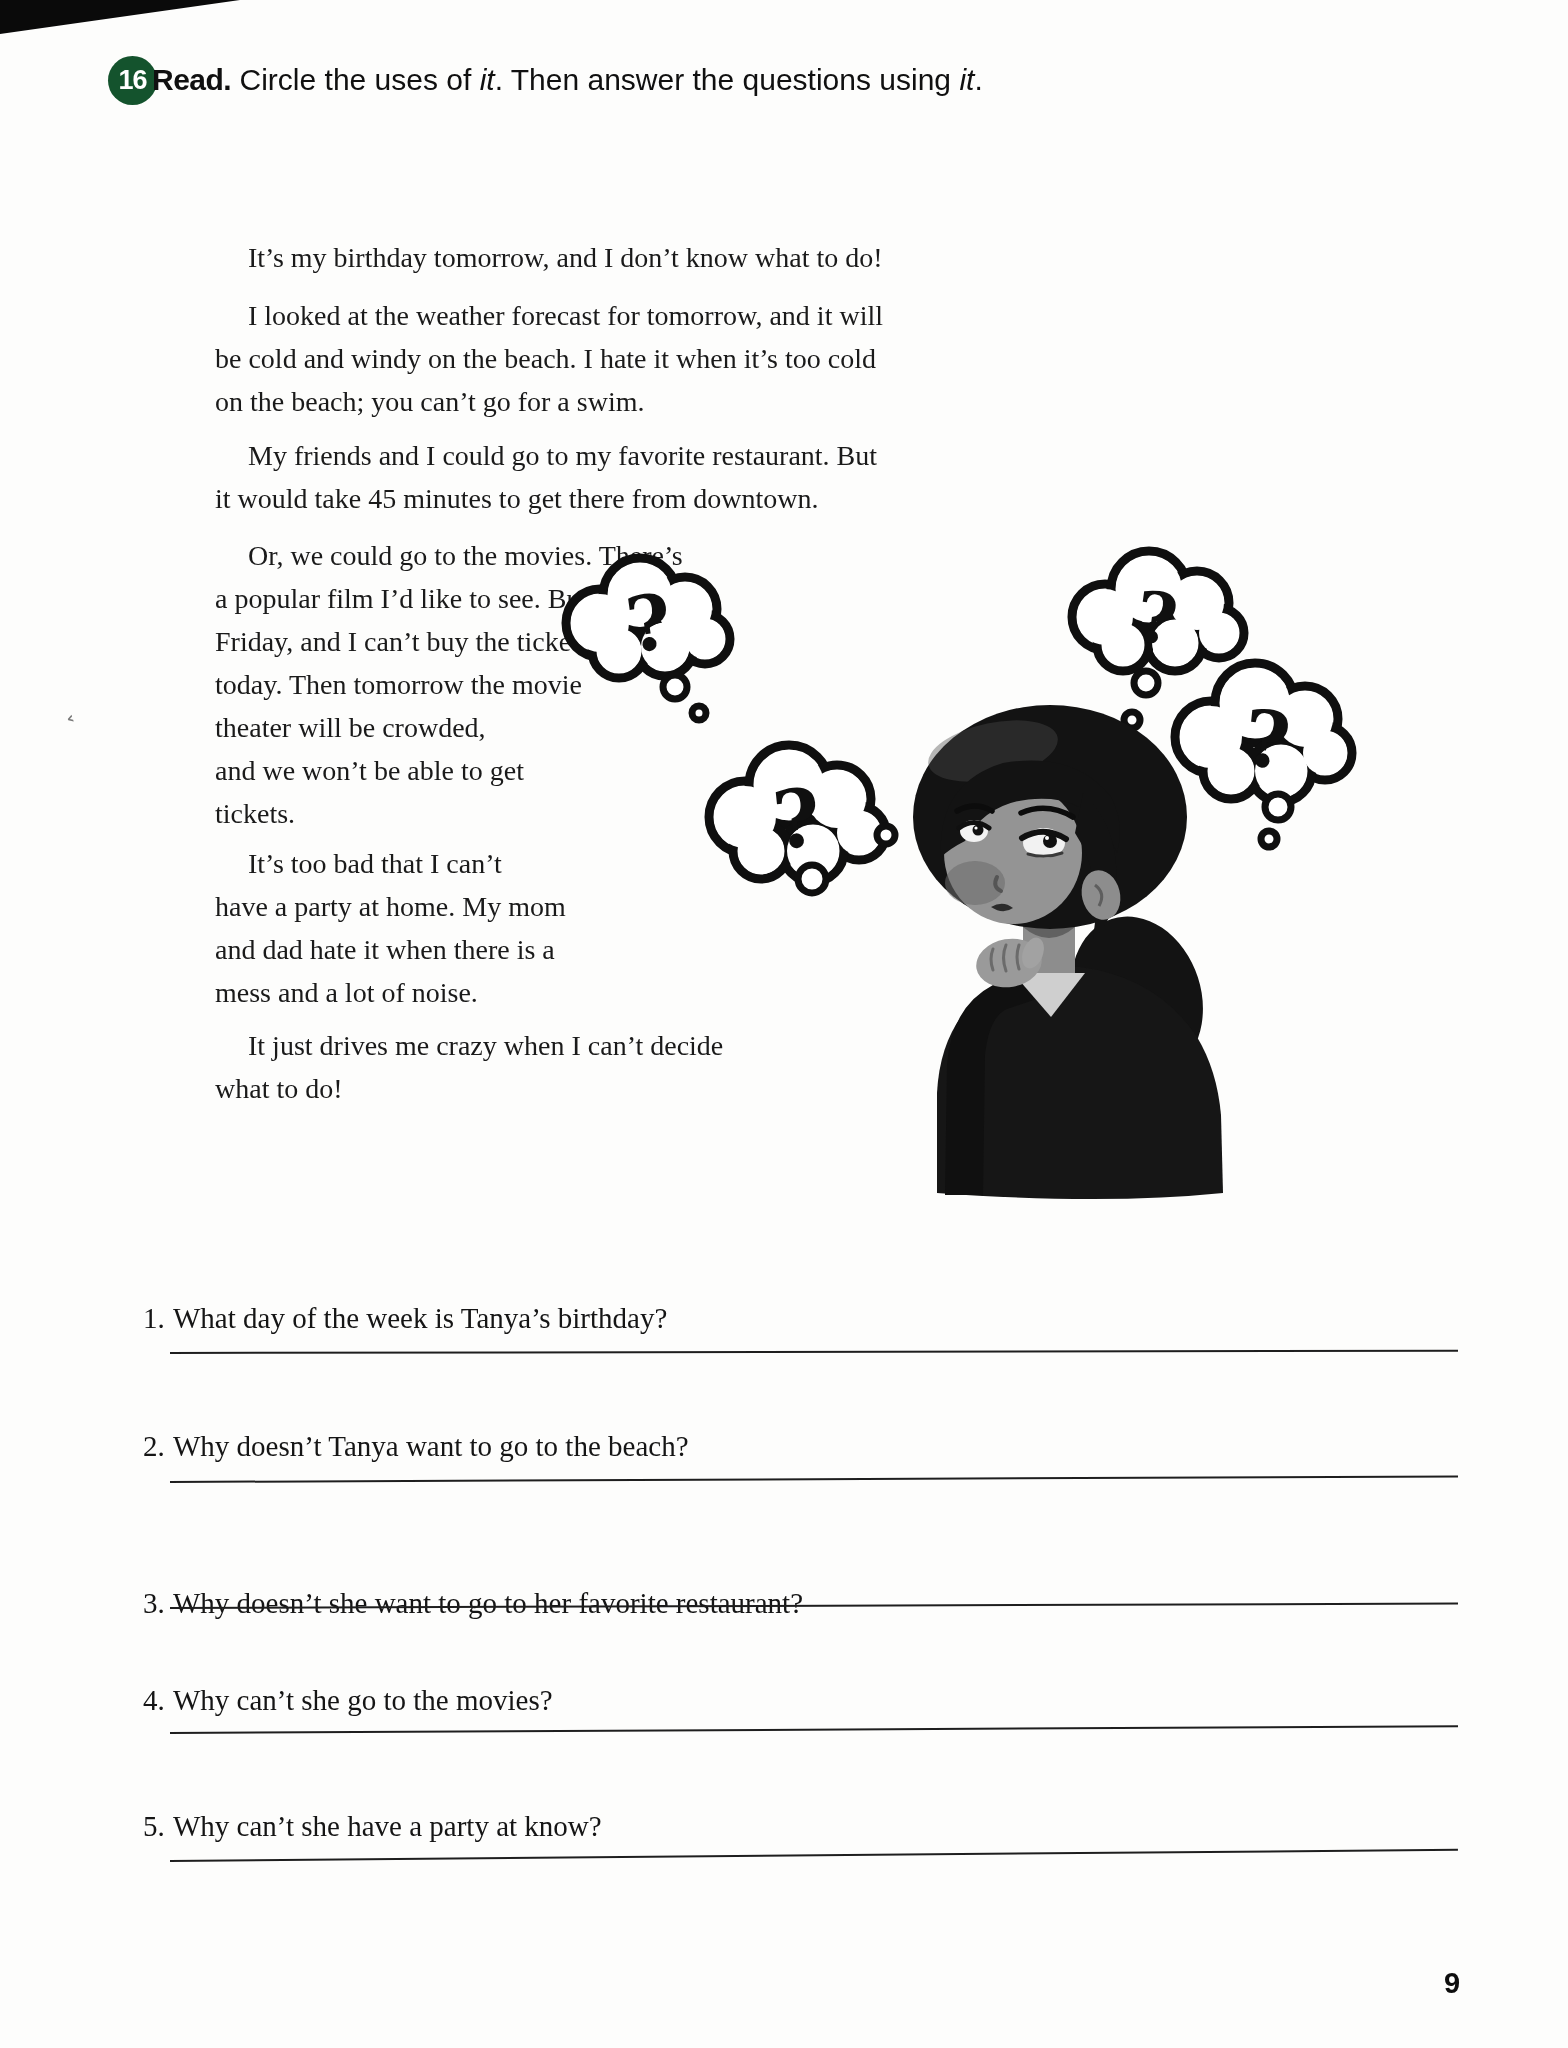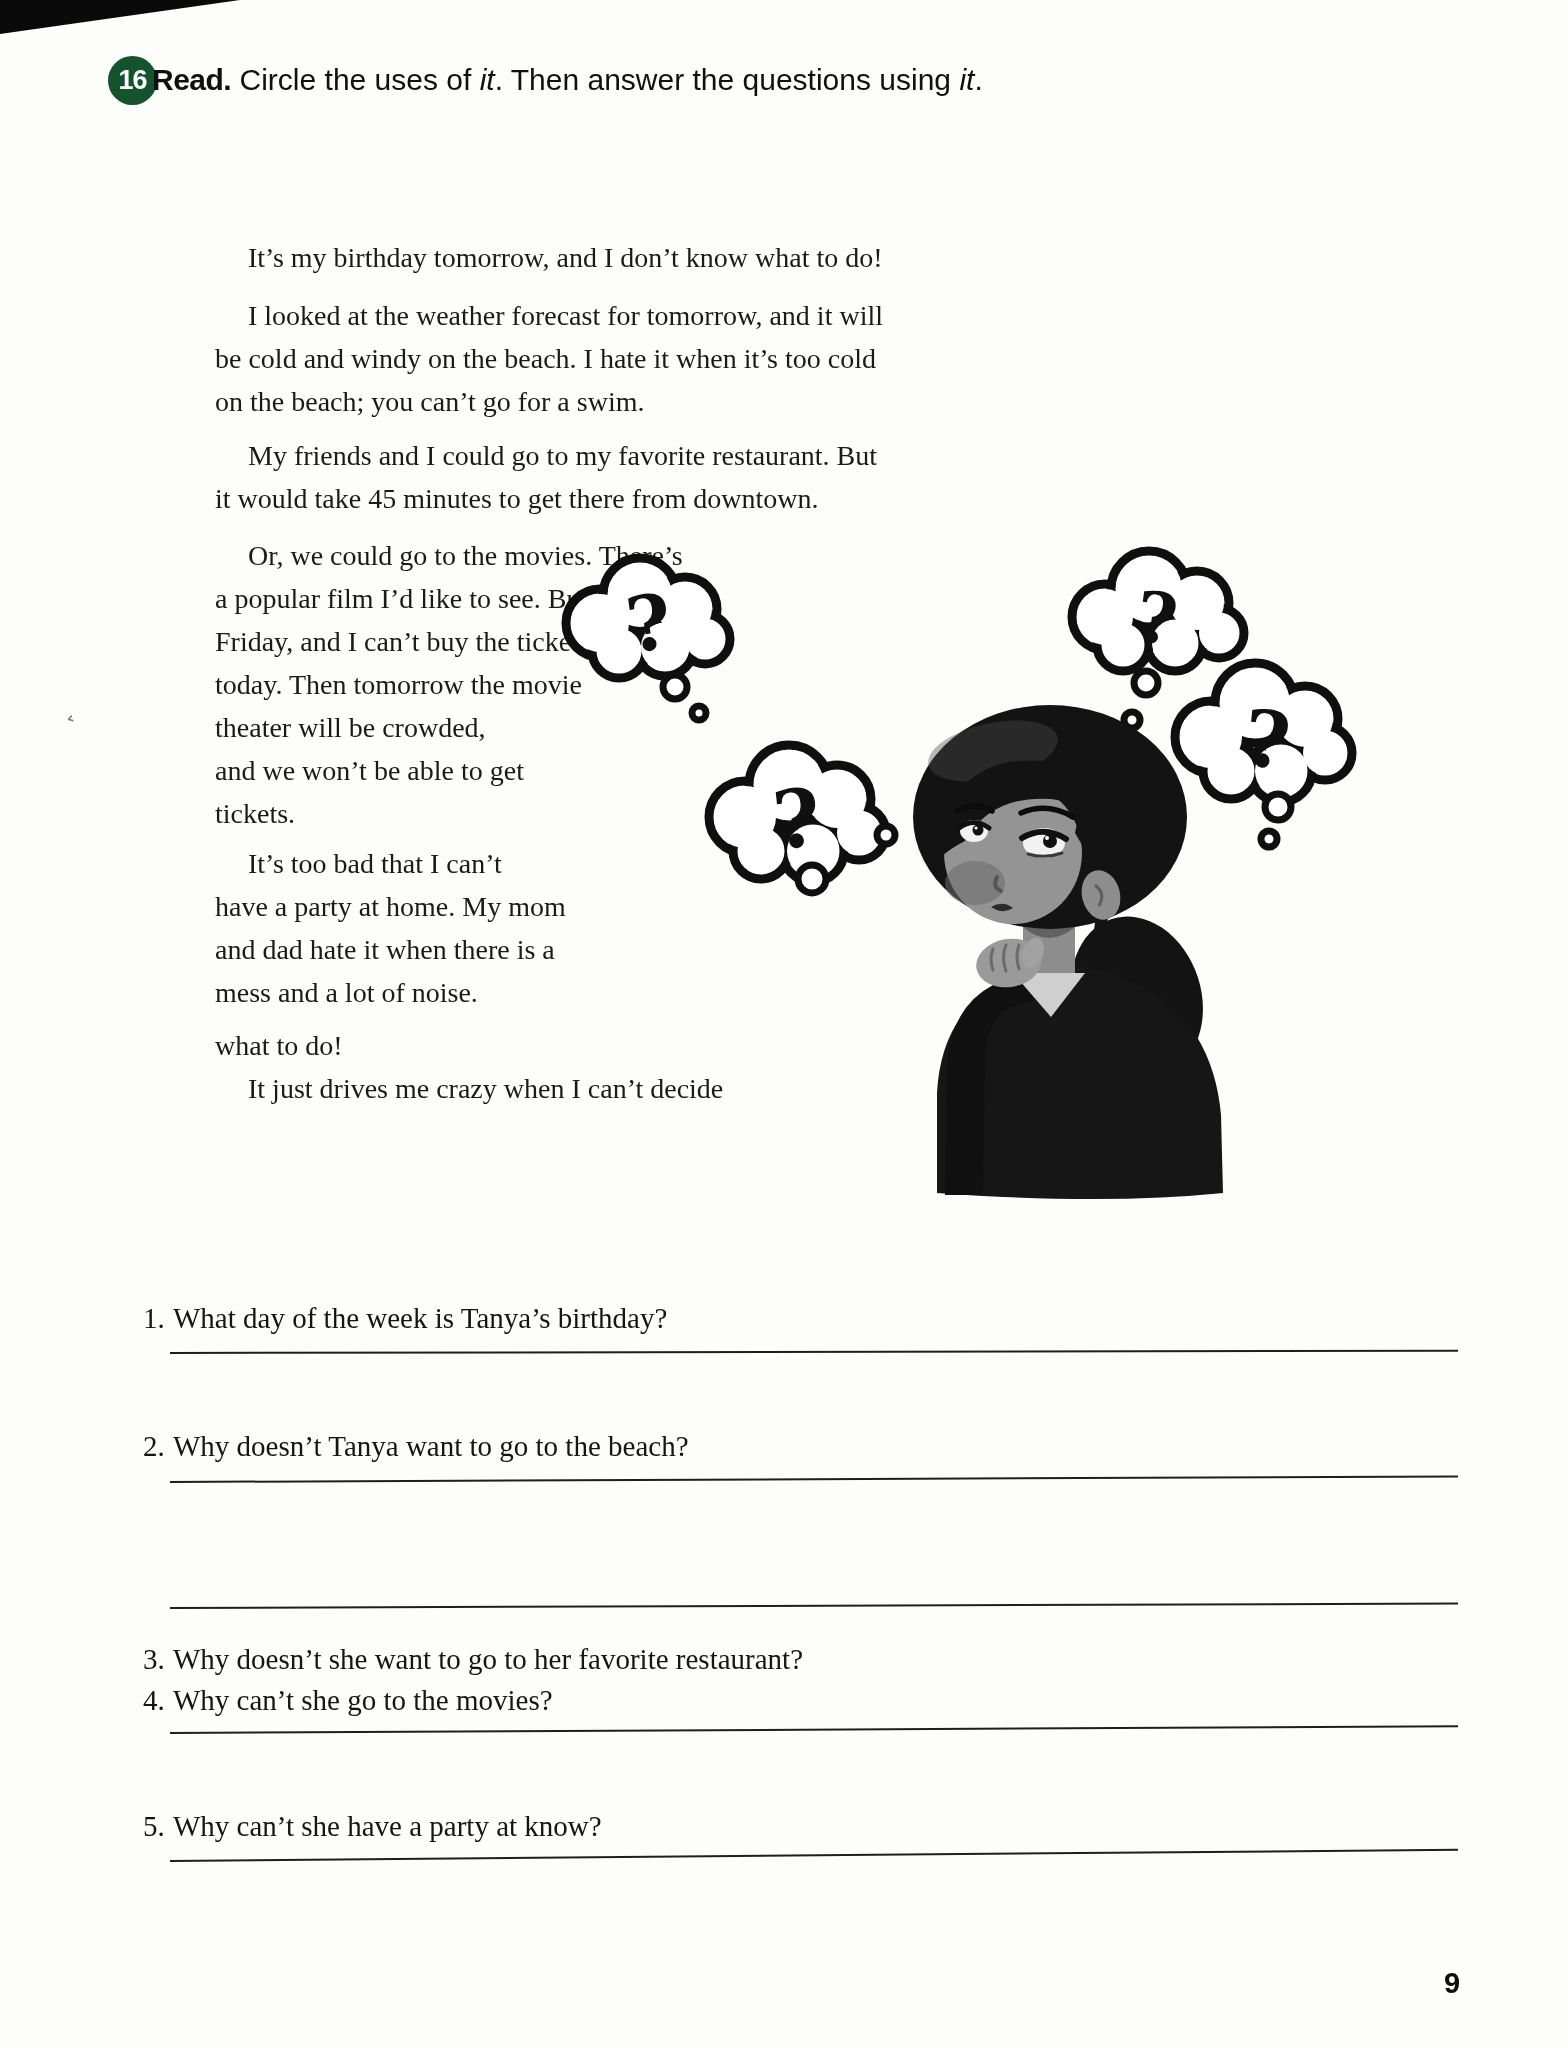--- a/index.html
+++ b/index.html
@@ -29,21 +29,21 @@
   .para .first{padding-left:33px;}
   #p1{top:236px;} #p2{top:294px;} #p3{top:434px;}
   #p4{top:534px;} #p5{top:842px;} #p6{top:1024px;}
 
   
   .illo{position:absolute;left:545px;top:545px;}
 
   
   .q{position:absolute;left:143px;font-size:29px;line-height:37px;white-space:nowrap;color:#151515;margin-top:37px;}
   .q .qnum{display:inline-block;min-width:30px;}
-  #q1{top:1263px;} #q2{top:1391px;} #q3{top:1604px;} #q4{top:1645px;} #q5{top:1771px;}
+  #q1{top:1263px;} #q2{top:1391px;} #q3{top:1548px;} #q4{top:1645px;} #q5{top:1771px;}
   .aline{position:absolute;left:170px;width:1288px;height:0;
     border-top:2.5px solid #1e1e1e;transform-origin:left center;}
   #a1{top:1352px;transform:rotate(-0.1deg);}
   #a2{top:1481px;transform:rotate(-0.25deg);}
   #a3{top:1607px;transform:rotate(-0.2deg);}
   #a4{top:1732px;transform:rotate(-0.3deg);}
   #a5{top:1860px;transform:rotate(-0.5deg);}
 
   
   .pagenum{position:absolute;left:1444px;top:1966px;
@@ -89,22 +89,22 @@
     <div class="ln">and we won’t be able to get</div>
     <div class="ln">tickets.</div>
   </div>
   <div id="p5" class="para">
     <div class="ln first">It’s too bad that I can’t</div>
     <div class="ln">have a party at home. My mom</div>
     <div class="ln">and dad hate it when there is a</div>
     <div class="ln">mess and a lot of noise.</div>
   </div>
   <div id="p6" class="para">
+    <div class="ln first">It just drives me crazy when I can’t decide</div>
     <div class="ln">what to do!</div>
-    <div class="ln first">It just drives me crazy when I can’t decide</div>
   </div>
 
   <svg class="illo" width="875" height="655" viewBox="0 0 875 655">
 
     <g>
       <g fill="#ffffff" stroke="#0f0f0f" stroke-width="9">
         <circle cx="55" cy="78" r="34"></circle>
           <circle cx="95" cy="50" r="37"></circle>
         <circle cx="140" cy="64" r="32"></circle>
           <circle cx="160" cy="94" r="25"></circle>

